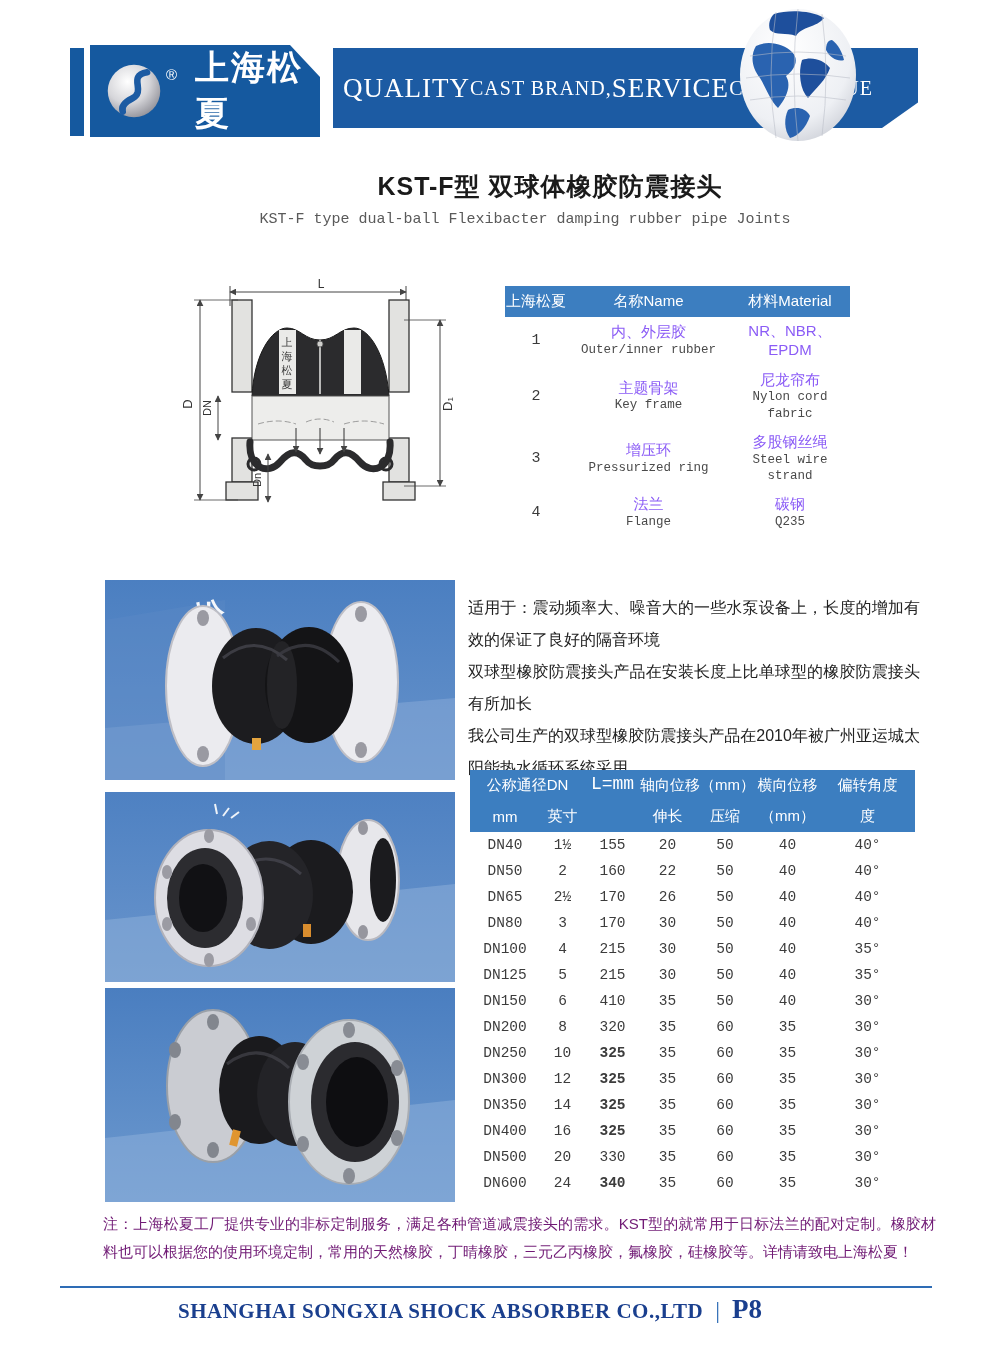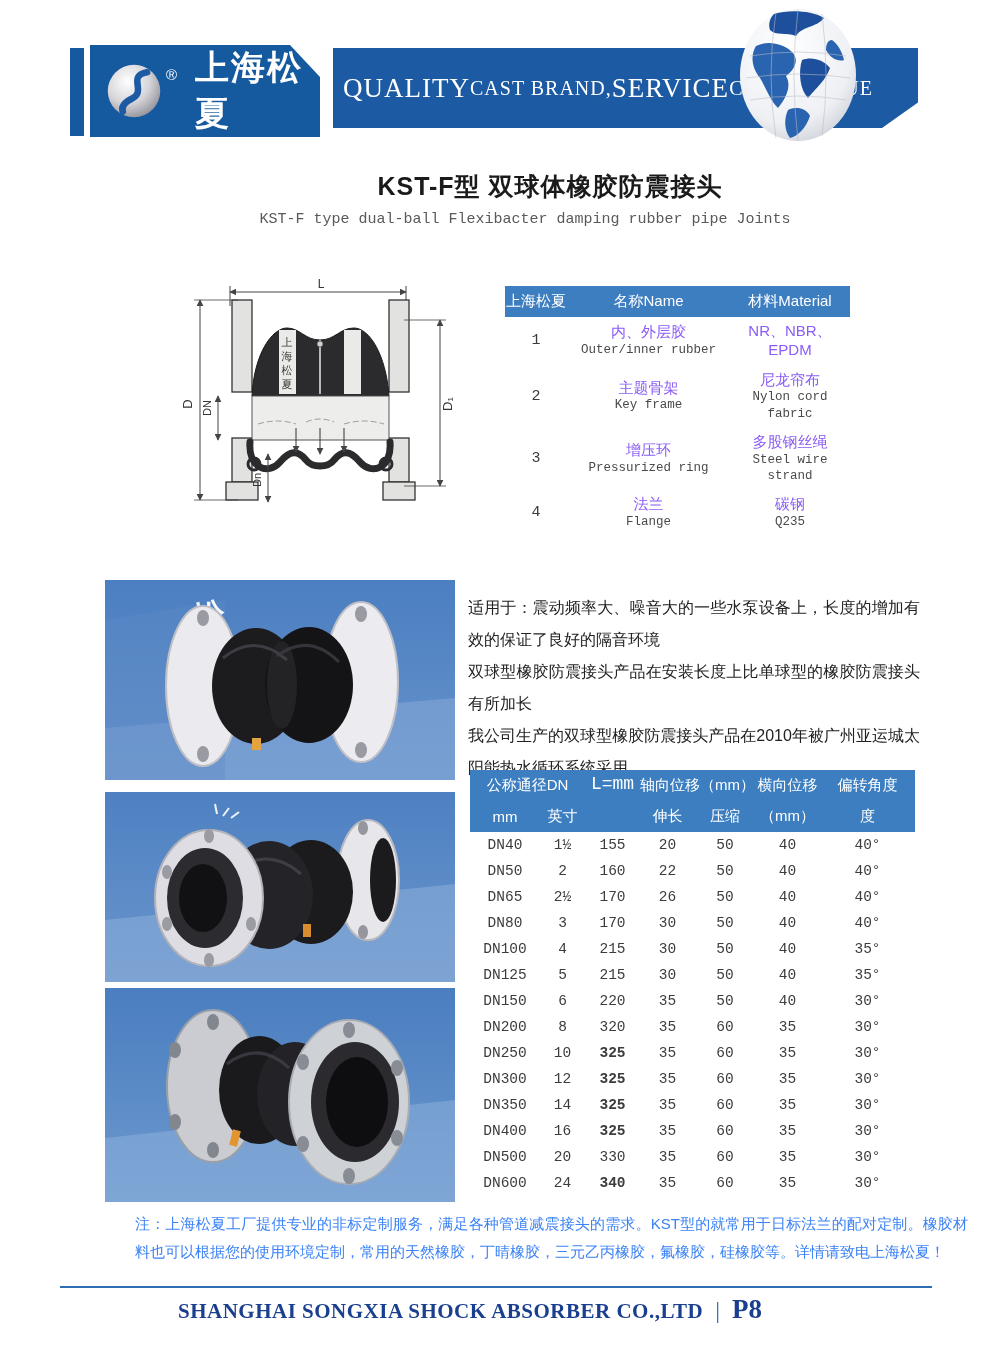--- a/index.html
+++ b/index.html
@@ -68,21 +68,21 @@
   .specs-table col.c5{width:60px;} .specs-table col.c6{width:65px;}
   .specs-table col.c7{width:95px;}
   .specs-table thead th{background:var(--table-header-blue);color:#fff;font-weight:400;
     font-size:15px;height:31px;text-align:center;margin-top:24px;}
   .specs-table thead th.topalign{vertical-align:top;padding-top:4px;font-family:"Liberation Mono",monospace;font-size:18px;}
   .specs-table tbody td{height:26px;text-align:center;color:#3c3c3c;
     font-family:"Liberation Mono",monospace;font-size:14.5px;}
 
   
   .note{position:absolute;left:103px;top:1210px;width:833px;
-    font-size:15px;color:#3b82f6;line-height:28px;text-align:justify;margin-left:32px;}
+    font-size:15px;color:#701a75;line-height:28px;text-align:justify;}
 
   
   .footer-line{position:absolute;left:60px;top:1286px;width:872px;height:2px;background:var(--line-blue);}
   .footer-text{position:absolute;left:0;top:1294px;width:940px;text-align:center;
     font-family:"Liberation Serif",serif;color:var(--footer-blue);white-space:nowrap;}
   .footer-text .company{font-size:21px;font-weight:700;letter-spacing:.5px;}
   .footer-text .divider{font-size:24px;color:var(--line-blue);margin:0 8px;font-weight:400;}
   .footer-text .pageno{font-size:27px;font-weight:700;}
 </style>
 </head>
@@ -448,21 +448,21 @@
         <td>5</td>
         <td>215</td>
         <td>30</td>
         <td>50</td>
         <td>40</td>
         <td>35°</td>
       </tr>
         <tr>
         <td>DN150</td>
         <td>6</td>
-        <td>220</td>
+        <td>410</td>
         <td>35</td>
         <td>50</td>
         <td>40</td>
         <td>30°</td>
       </tr>
         <tr>
         <td>DN200</td>
         <td>8</td>
         <td>320</td>
         <td>35</td>

